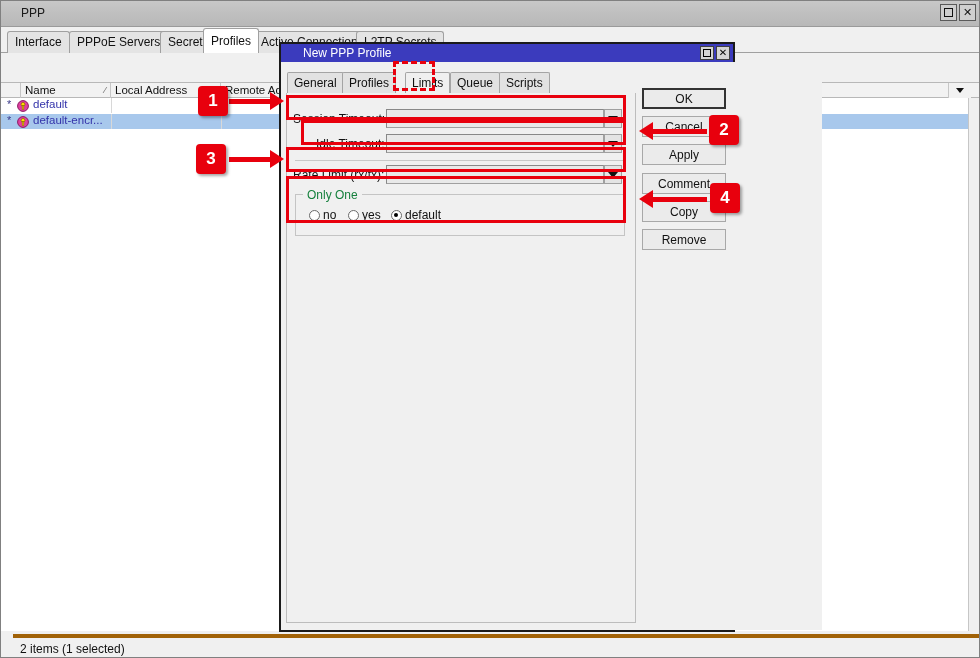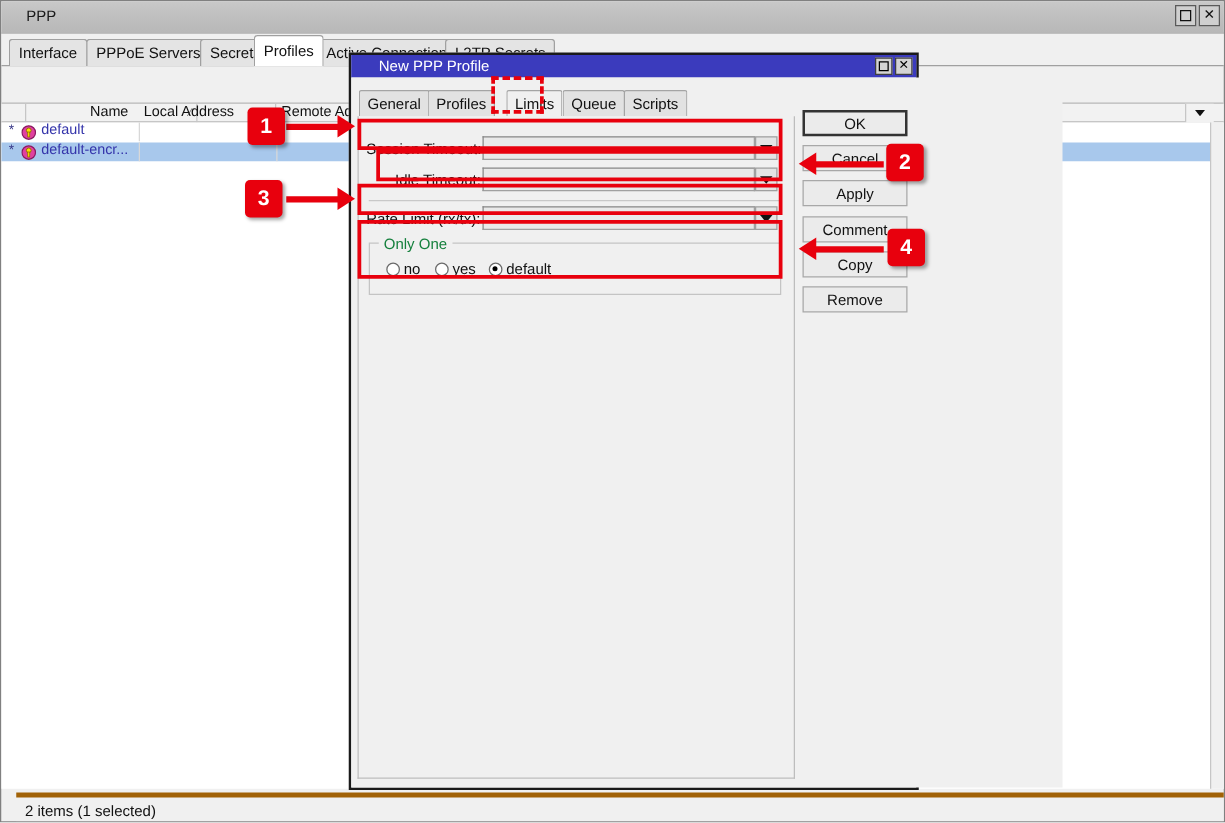--- a/index.html
+++ b/index.html
@@ -283,21 +283,20 @@
     width: 8px; height: 8px;
     border: 1.5px solid #000;
     box-sizing: border-box;
   }
 
   .dlg-body {
     position: absolute;
     left: 0; top: 18px;
     width: 541px; height: 568px;
     background: #f0f0f0;
-    padding-left: 28px;
   }
 
   
   .dtab {
     position: absolute;
     top: 10px;
     height: 21px;
     background: #e2e2e2;
     border: 1px solid #a4a4a4;
     border-bottom: none;
@@ -494,21 +493,21 @@
     <div class="tab" style="left:68px;">PPPoE Servers</div>
     <div class="tab" style="left:159px;">Secrets</div>
     <div class="tab active" style="left:202px;">Profiles</div>
     <div class="tab" style="left:252px;">Active Connections</div>
     <div class="tab" style="left:355px;">L2TP Secrets</div>
   </div>
 
 
   <div class="list-header">
     <div class="col" style="left:0px; width:20px;"></div>
-    <div class="col" style="left:20px; width:90px;margin-left:47px;">
+    <div class="col" style="left:20px; width:90px;">
       <span>Name</span>
       <span class="sortarrow">⁄</span>
     </div>
     <div class="col" style="left:110px; width:110px;">Local Address</div>
     <div class="col" style="left:220px; width:115px;">Remote Address</div>
     <div class="hdr-drop">
         <span class="caret-sm"></span>
       </div>
   </div>
 

